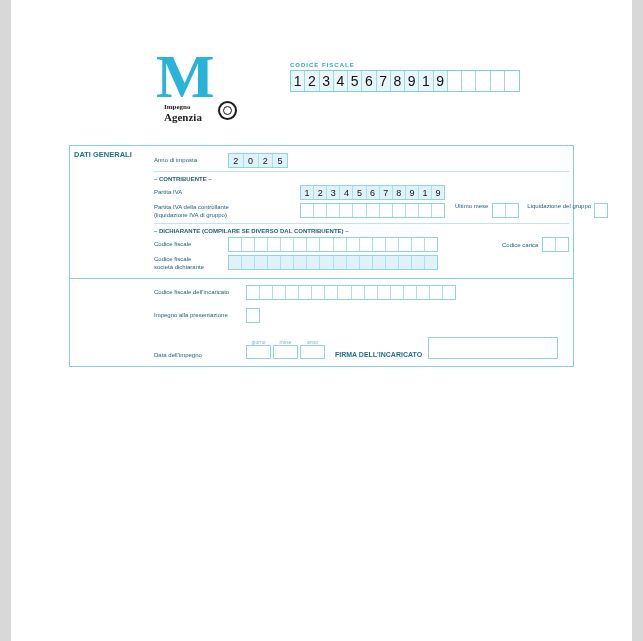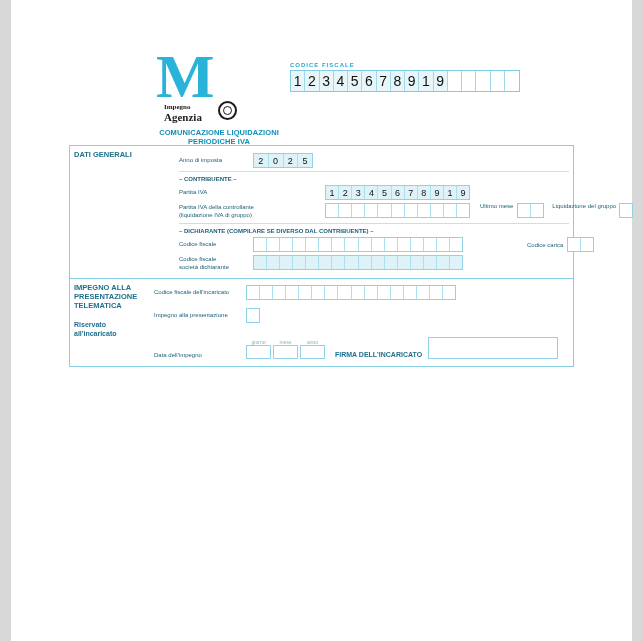--- a/index.html
+++ b/index.html
@@ -245,24 +245,20 @@
 
 <div class="page">
   <div class="form">
 
     <div class="header">
       <div class="logo-wrap">
         <div class="logo-m">M</div>
         <div class="logo-agenzia">Impegno</div>
         <div class="logo-entrate">Agenzia</div>
         <div class="logo-circle"></div>
-      </div>
-      <div class="title-block">
-        <div>COMUNICAZIONE LIQUIDAZIONI</div>
-        <div>PERIODICHE IVA</div>
       </div>
 
       <div class="cf-block">
         <div class="cf-label">CODICE FISCALE</div>
         <div class="cf-boxes">
           <div class="cf-cell">1</div>
           <div class="cf-cell">2</div>
           <div class="cf-cell">3</div>
           <div class="cf-cell">4</div>
           <div class="cf-cell">5</div>
@@ -274,21 +270,21 @@
           <div class="cf-cell">9</div>
           <div class="cf-cell empty"></div>
           <div class="cf-cell empty"></div>
           <div class="cf-cell empty"></div>
           <div class="cf-cell empty"></div>
           <div class="cf-cell empty"></div>
         </div>
       </div>
     </div>
 
-    <div class="section" style="min-height:123px;padding-left:25px;">
+    <div class="section" style="min-height:123px;">
       <div class="sec-title">DATI GENERALI</div>
       <div class="sec-body">
 
         <div class="row" style="margin-top:3px;">
           <div class="flab">Anno di imposta</div>
           <div class="boxes" style="width:60px;">
             <div class="cell" style="width:15px;">2</div>
             <div class="cell" style="width:15px;">0</div>
             <div class="cell" style="width:15px;">2</div>
             <div class="cell" style="width:14px;">5</div>
@@ -399,29 +395,20 @@
               <div class="cell" style="width:12px;"></div>
             </div>
           </div>
         </div>
 
       </div>
     </div>
 
 
     <div class="section last" style="min-height:84px;">
-      <div class="sec-title">
-        <div>IMPEGNO ALLA</div>
-        <div>PRESENTAZIONE</div>
-        <div>TELEMATICA</div>
-        <div class="bold-lab" style="margin-top:10px;">
-          <div>Riservato</div>
-          <div>all'incaricato</div>
-        </div>
-      </div>
       <div class="sec-body" style="padding-top:6px;">
 
         <div class="row">
           <div class="flab wide">Codice fiscale dell'incaricato</div>
           <div class="boxes" style="width:210px;background:#ffffff;margin-left:8px;">
             <div class="cell" style="width:13.1px;"></div>
             <div class="cell" style="width:13.1px;"></div>
             <div class="cell" style="width:13.1px;"></div>
             <div class="cell" style="width:13.1px;"></div>
             <div class="cell" style="width:13.1px;"></div>

